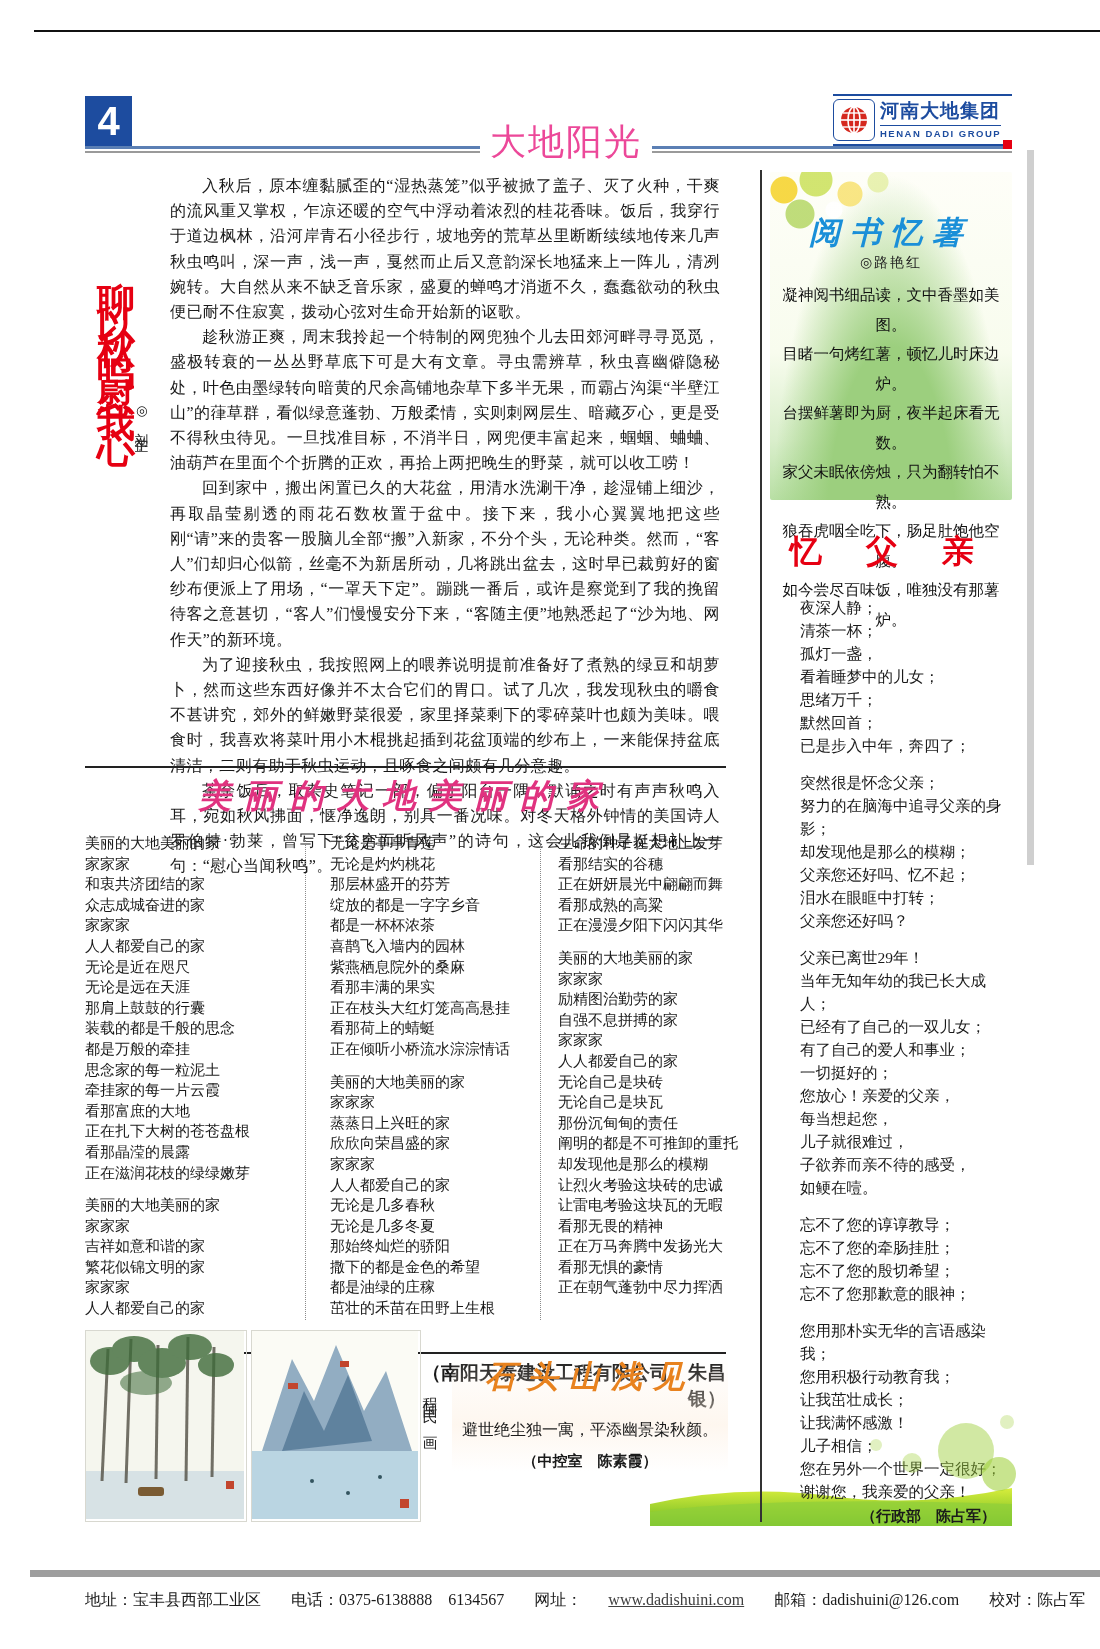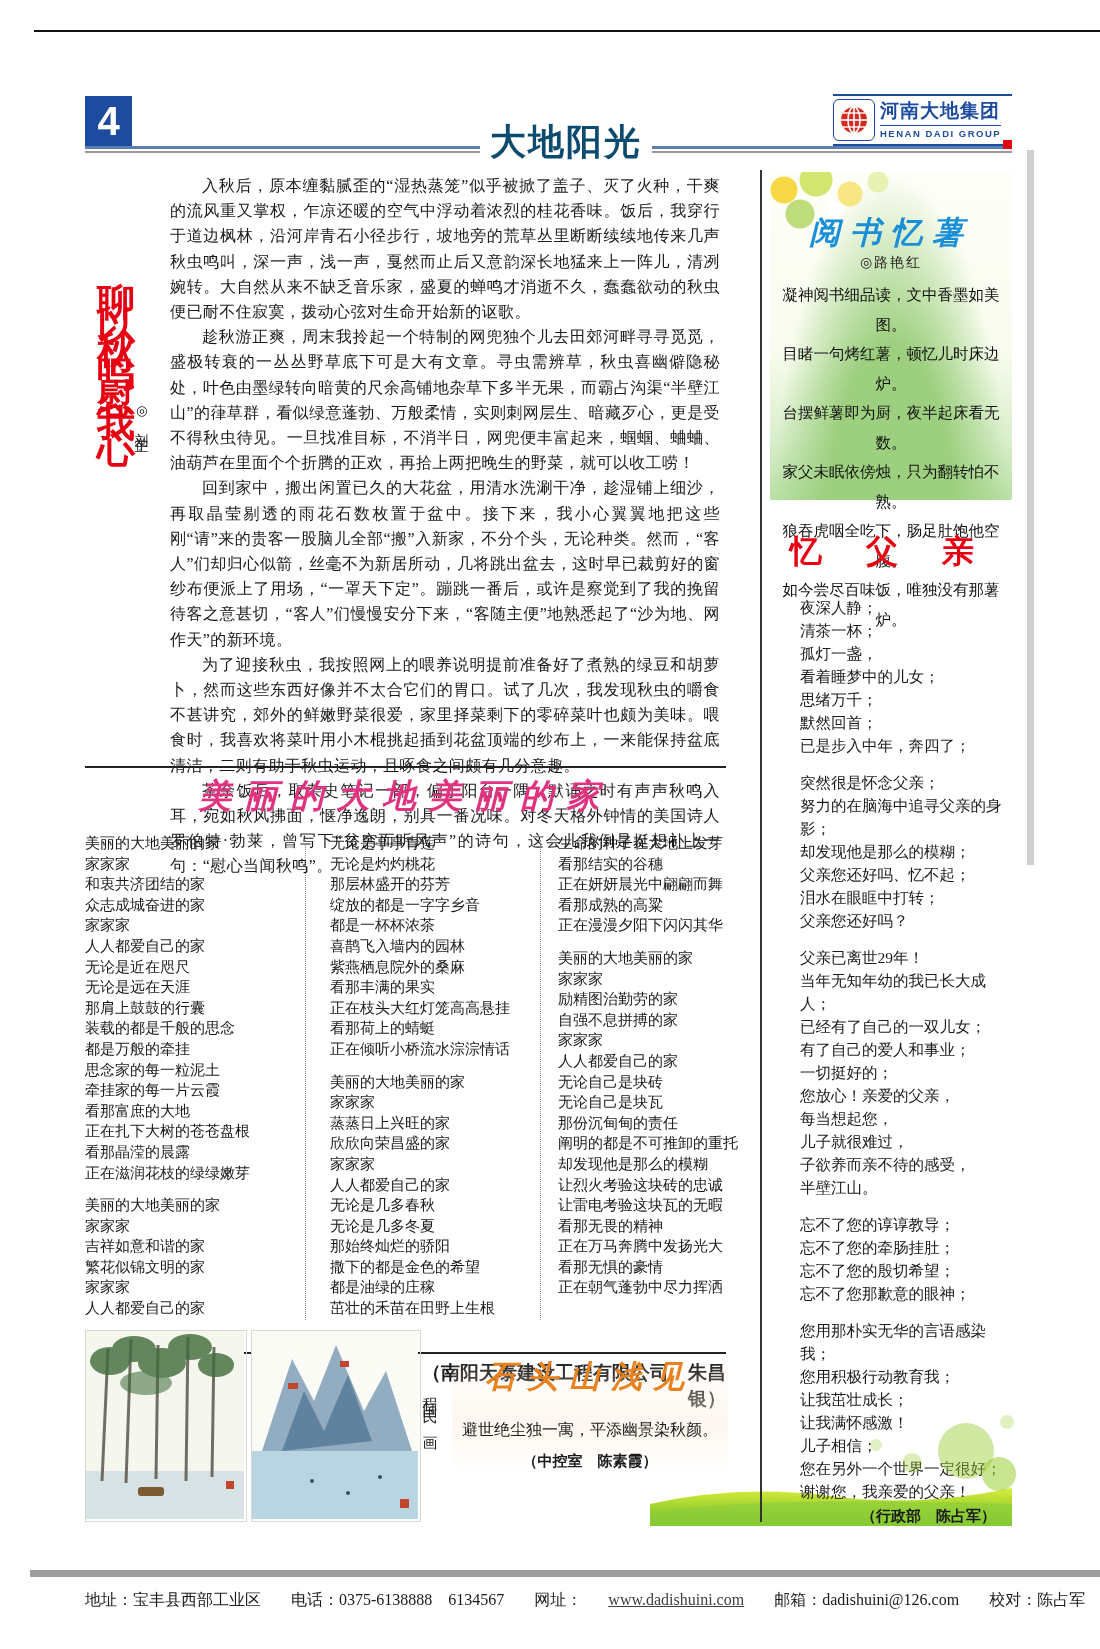--- a/index.html
+++ b/index.html
@@ -9,21 +9,21 @@
 
   
   .top-rule{left:34px;top:30px;width:1066px;height:2px;background:#111;}
   .pagenum{left:85px;top:96px;width:47px;height:50px;background:#1d4c9f;color:#fff;
            font-family:"Liberation Sans",sans-serif;font-weight:bold;font-size:40px;
            text-align:center;line-height:50px;}
   .head-rule{left:85px;top:146px;width:927px;}
   .head-rule .hr1{height:3px;background:#5b7fb4;}
   .head-rule .hr2{height:2px;background:#9a9a9a;margin-top:2px;}
   .masthead{left:480px;top:118px;width:160px;text-align:center;background:#fff;
-            color:#0c4a6e;font-family:"Liberation Sans",sans-serif;font-weight:bold;
+            color:#ec4899;font-family:"Liberation Sans",sans-serif;font-weight:normal;
             font-size:36px;letter-spacing:2px;padding:0 6px;z-index:3;}
   .logo{left:833px;top:94px;width:179px;z-index:4;background:#fff;}
   .logo-line{height:2px;background:#1d4c9f;position:relative;}
   .logo-row{display:flex;align-items:center;gap:5px;padding:3px 0;}
   .globe-box{width:40px;height:40px;border:1.5px solid #1d4c9f;border-radius:6px;
              display:flex;align-items:center;justify-content:center;background:#fff;}
   .logo-cn{display:block;color:#1d4c9f;font-family:Liberation Mono, monospace;
            font-weight:bold;font-size:19px;letter-spacing:1px;line-height:22px;}
   .logo-en{display:block;color:#1d4c9f;font-family:"Liberation Sans",sans-serif;
            font-weight:bold;font-size:9.5px;letter-spacing:1.5px;border-top:1.5px solid #1d4c9f;
@@ -337,21 +337,21 @@
         <div class="line gap"></div>
         <div class="line">父亲已离世29年！</div>
         <div class="line">当年无知年幼的我已长大成人；</div>
         <div class="line">已经有了自己的一双儿女；</div>
         <div class="line">有了自己的爱人和事业；</div>
         <div class="line">一切挺好的；</div>
         <div class="line">您放心！亲爱的父亲，</div>
         <div class="line">每当想起您，</div>
         <div class="line">儿子就很难过，</div>
         <div class="line">子欲养而亲不待的感受，</div>
-        <div class="line">半壁江山。</div>
+        <div class="line">如鲠在噎。</div>
         <div class="line gap"></div>
         <div class="line">忘不了您的谆谆教导；</div>
         <div class="line">忘不了您的牵肠挂肚；</div>
         <div class="line">忘不了您的殷切希望；</div>
         <div class="line">忘不了您那歉意的眼神；</div>
         <div class="line gap"></div>
         <div class="line">您用那朴实无华的言语感染我；</div>
         <div class="line">您用积极行动教育我；</div>
         <div class="line">让我茁壮成长；</div>
         <div class="line">让我满怀感激！</div>

